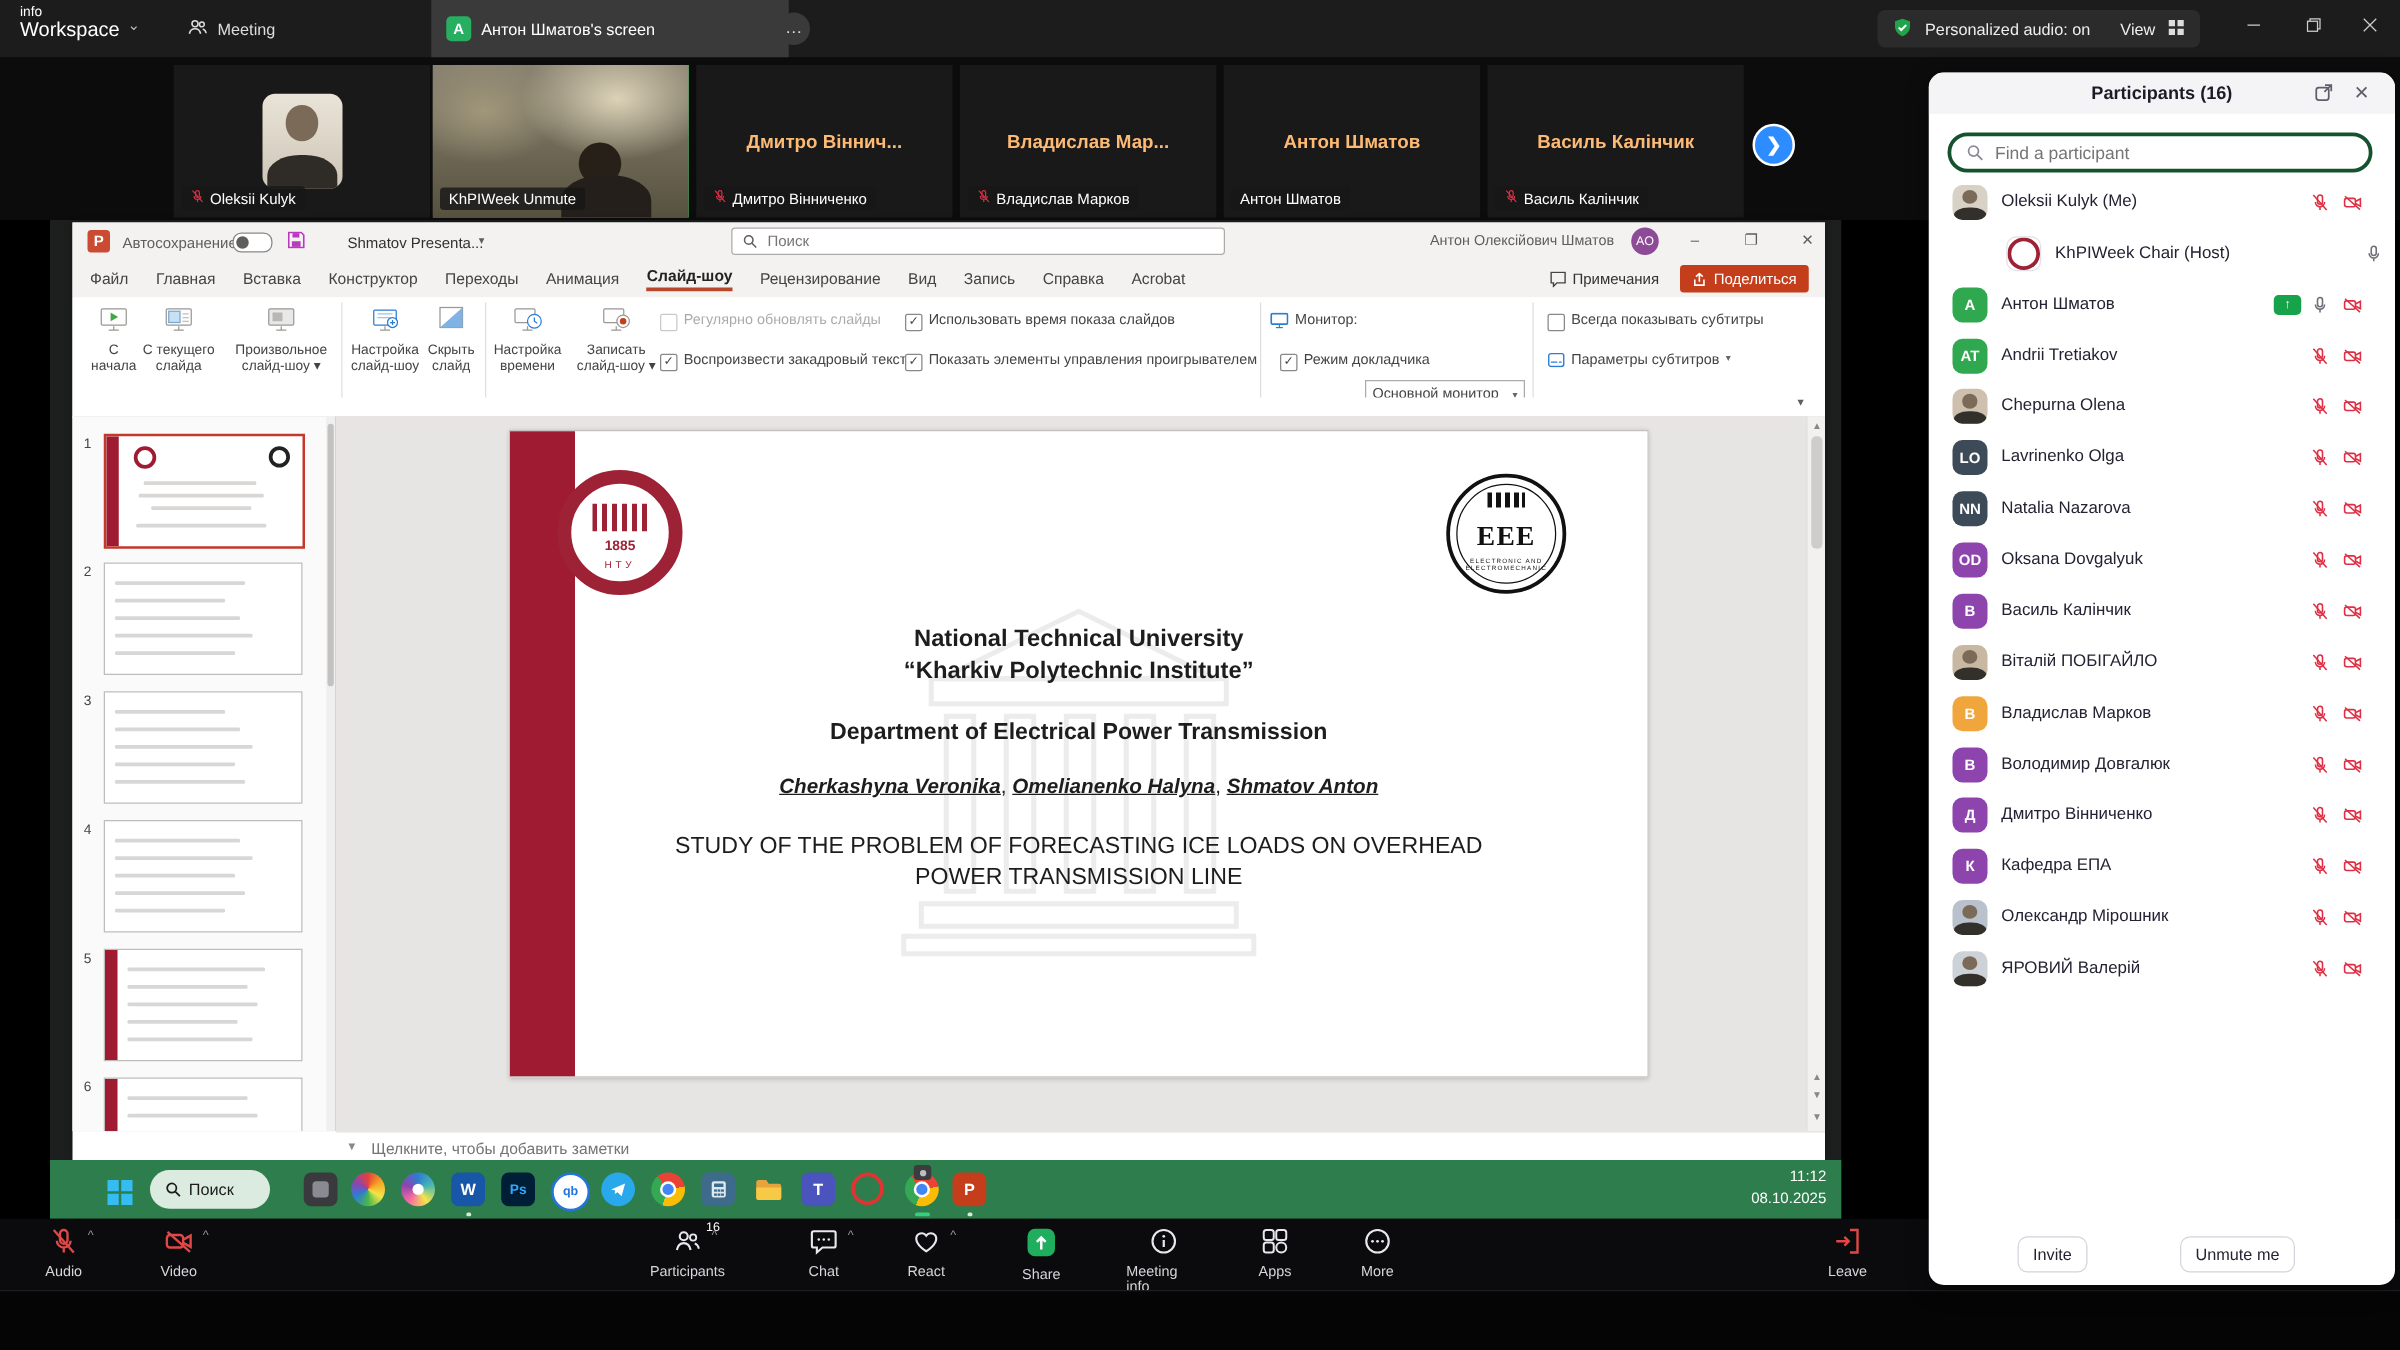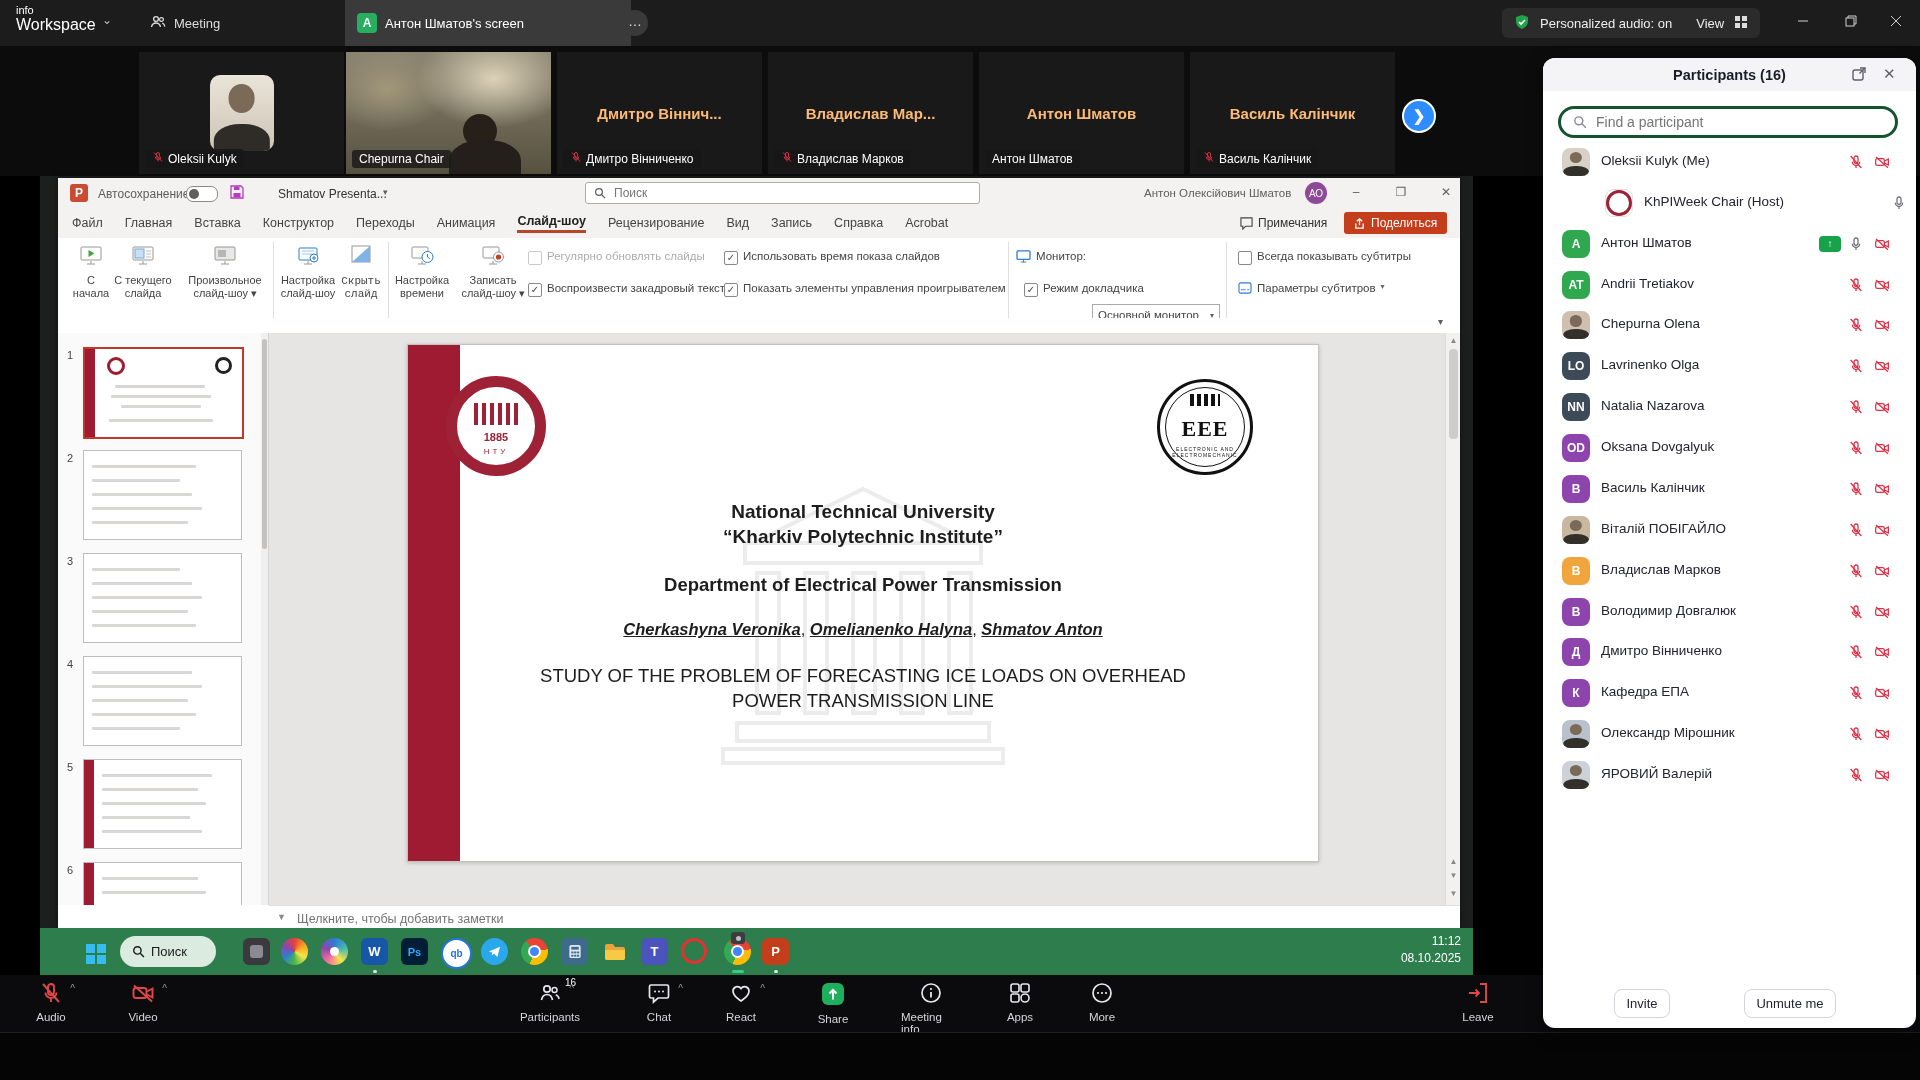--- a/index.html
+++ b/index.html
@@ -188,21 +188,21 @@
             <path d="M6.5 11.5a5.5 5.5 0 0 0 11 0" fill="none" stroke="#e02f44" stroke-width="1.9"></path>
             <line x1="12" y1="17.5" x2="12" y2="21" stroke="#e02f44" stroke-width="1.9"></line>
             <line x1="4" y1="3" x2="20" y2="21" stroke="#e02f44" stroke-width="1.9"></line>
           </svg></span>
         <span>Oleksii Kulyk</span>
       </div>
     </div>
     <div class="vtile active" style="left: 346px;">
       <div class="video-bg"></div>
       <div class="vlabel">
-        <span>Chepurna Chair</span>
+        <span>KhPIWeek Unmute</span>
       </div>
     </div>
     <div class="vtile" style="left: 557px;">
       <div class="big-name">Дмитро Віннич...</div>
       <div class="vlabel">
         <span><svg width="12" height="12" viewBox="0 0 24 24">
             <path d="M12 3a3 3 0 0 1 3 3v5a3 3 0 0 1-6 0V6a3 3 0 0 1 3-3z" fill="none" stroke="#e02f44" stroke-width="1.9"></path>
             <path d="M6.5 11.5a5.5 5.5 0 0 0 11 0" fill="none" stroke="#e02f44" stroke-width="1.9"></path>
             <line x1="12" y1="17.5" x2="12" y2="21" stroke="#e02f44" stroke-width="1.9"></line>
             <line x1="4" y1="3" x2="20" y2="21" stroke="#e02f44" stroke-width="1.9"></line>
@@ -331,21 +331,21 @@
           <span><svg width="26" height="26" viewBox="0 0 26 26">
               <rect x="4" y="6" width="18" height="12" rx="1" fill="#fff" stroke="#2b7cd3"></rect>
               <path d="M7 9h12M7 12h12" stroke="#9cc3e8"></path>
               <circle cx="19" cy="16" r="4" fill="#fff" stroke="#2b7cd3"></circle>
               <path d="M19 14v4M17 16h4" stroke="#2b7cd3"></path>
               <path d="M13 19v3M9 22h8" stroke="#9a9894" fill="none"></path>
             </svg></span>
           <span class="lbl">Настройка
 слайд-шоу</span>
         </div>
-        <div class="rbtn" style="left: 278px; width: 50px; font-family: Liberation Mono, monospace;">
+        <div class="rbtn" style="left: 278px; width: 50px;">
           <span><svg width="26" height="26" viewBox="0 0 26 26">
               <rect x="4" y="4" width="18" height="16" fill="#fff" stroke="#9a9894"></rect>
               <path d="M4 20L22 4v16z" fill="#7fb2e5"></path>
             </svg></span>
           <span class="lbl">Скрыть
 слайд</span>
         </div>
         <div class="rbtn" style="left: 333px; width: 62px;">
           <span><svg width="26" height="26" viewBox="0 0 26 26">
               <rect x="3" y="5" width="16" height="11" rx="1" fill="#fdfdfd" stroke="#9a9894"></rect>

